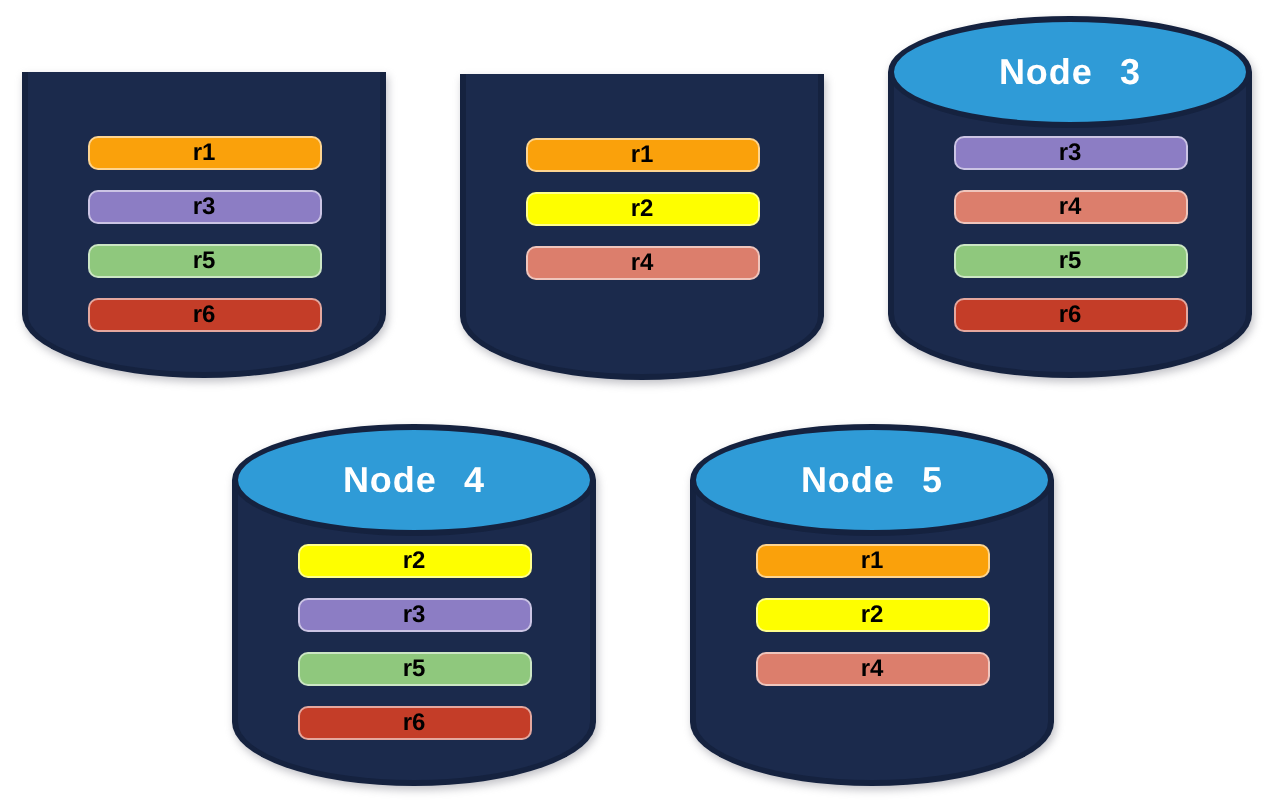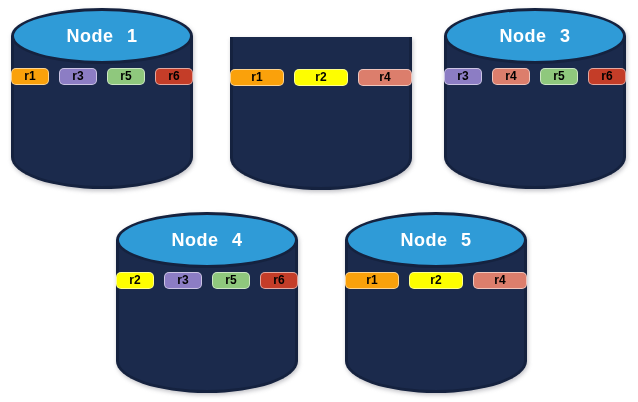--- a/index.html
+++ b/index.html
@@ -31,40 +31,37 @@
     box-sizing:border-box;
     display:flex; align-items:center; justify-content:center;
   }
   .node-label {
     color:#ffffff; font-weight:bold; font-size:18px;
     letter-spacing:0.5px; word-spacing:0.45em;
     text-align:center; user-select:none;
   }
   .replica-list {
     position:absolute; left:0; right:0; top:60px;
-    display:flex; flex-direction:row; align-items:center; gap:10px;
+    display:flex; flex-direction:column; align-items:center; gap:10px;
   }
   .bar {
     width:117px; height:17px; box-sizing:border-box;
     border:1px solid rgba(255,255,255,0.55);
     border-radius:5px;
     color:#000000; font-weight:bold; font-size:12px;
     line-height:15px; text-align:center; user-select:none;
   }
 </style>
 </head>
 <body>
 
 <div class="canvas">
 
   <div class="node pos-0">
     <div class="cyl-body"></div>
-    <div class="cyl-top">
-      <span class="node-label">Node 1</span>
-    </div>
     <div class="replica-list">
         <div class="bar" style="background: rgb(250, 161, 11);">r1</div>
         <div class="bar" style="background: rgb(140, 125, 196);">r3</div>
         <div class="bar" style="background: rgb(143, 200, 125);">r5</div>
         <div class="bar" style="background: rgb(196, 61, 40);">r6</div>
       </div>
   </div>
 
   <div class="node pos-1">
     <div class="cyl-body"></div>

